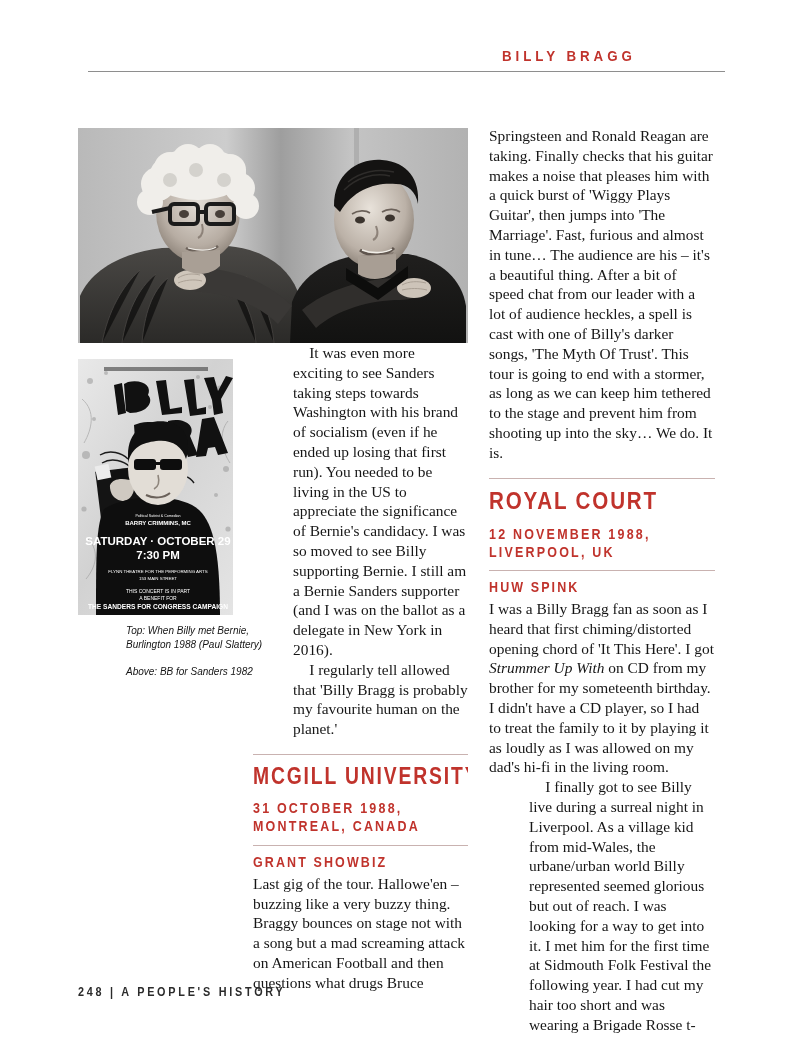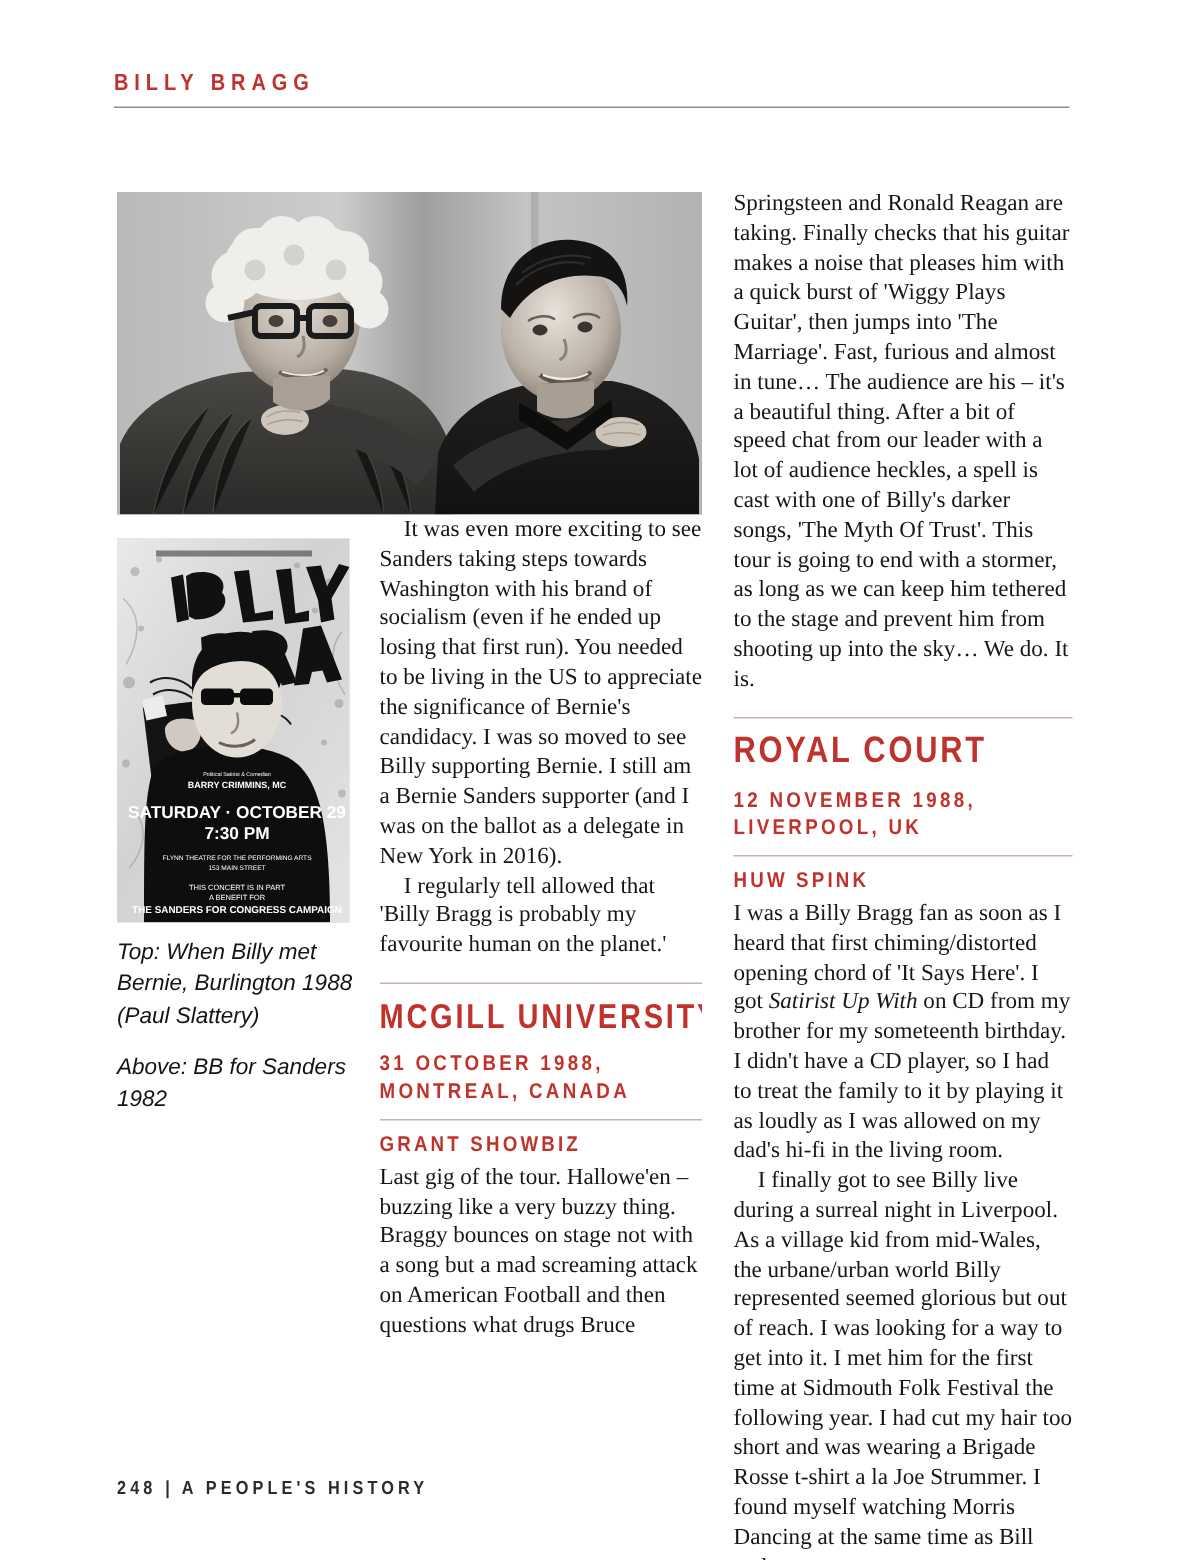--- a/index.html
+++ b/index.html
@@ -19,23 +19,24 @@
     position: absolute;
     left: 0; top: 0;
     width: 793px;
     height: 1040px;
     background: #fff;
   }
 
   
   .runhead {
     position: absolute;
-    left: 76px;
+    left: 88px;
     top: 48px;
     width: 637px;
+    text-align: right;
   }
   .runhead-title {
     font-family: "Liberation Sans", sans-serif;
     font-weight: bold;
     font-size: 15.5px;
     letter-spacing: 4.6px;
     color: #c0332c;
     transform: scaleX(0.86);
     transform-origin: left center;
     white-space: nowrap;
@@ -82,39 +83,40 @@
     height: 256px;
     position: relative;
     overflow: hidden;
     background: #cfcfcf;
   }
   .poster svg { display: block; }
 
   .caption {
     font-family: "Liberation Sans", sans-serif;
     font-style: italic;
-    font-size: 15px;
+    font-size: 10px;
     line-height: 1.42;
     color: #141414;
     width: 160px;
     margin-top: 9px;
+    margin-left: 48px;
   }
   .caption + .caption { margin-top: 13px; }
 
   
   .body-text {
     font-family: "Liberation Serif", serif;
     font-size: 15.4px;
     line-height: 1.285;
     color: #161616;
     text-align: left;
     hyphens: none;
   }
   .body-text p { margin: 0; }
-  .body-text p.indent { text-indent: 1.05em; }
+  .body-text p.indent { text-indent: 1.05em; margin-left: 40px; }
   .body-text i { font-style: italic; }
 
   .text-flow-left {
     overflow: hidden;
   }
 
   
   .venue { margin-top: 15px; }
   .venue .rule {
     height: 1px;
@@ -419,21 +421,21 @@
     <p>Springsteen and Ronald Reagan are taking. Finally checks that his guitar makes a noise that pleases him with a quick burst of 'Wiggy Plays Guitar', then jumps into 'The Marriage'. Fast, furious and almost in tune… The audience are his – it's a beautiful thing. After a bit of speed chat from our leader with a lot of audience heckles, a spell is cast with one of Billy's darker songs, 'The Myth Of Trust'. This tour is going to end with a stormer, as long as we can keep him tethered to the stage and prevent him from shooting up into the sky… We do. It is.</p>
 
     <div class="venue">
       <div class="rule"></div>
       <div class="venue-name sz-lg">ROYAL COURT</div>
       <div class="venue-date">12 NOVEMBER 1988,
 LIVERPOOL, UK</div>
       <div class="rule"></div>
       <div class="venue-author">HUW SPINK</div>
       <div class="venue-body">
-        <p><span>I was a Billy Bragg fan as soon as I heard that first chiming/distorted opening chord of 'It Says Here'. I got </span><i>Satirist Up With</i><span> on CD from my brother for my someteenth birthday. I didn't have a CD player, so I had to treat the family to it by playing it as loudly as I was allowed on my dad's hi-fi in the living room.</span></p>
+        <p><span>I was a Billy Bragg fan as soon as I heard that first chiming/distorted opening chord of 'It This Here'. I got </span><i>Strummer Up With</i><span> on CD from my brother for my someteenth birthday. I didn't have a CD player, so I had to treat the family to it by playing it as loudly as I was allowed on my dad's hi-fi in the living room.</span></p>
         <p class="indent">I finally got to see Billy live during a surreal night in Liverpool. As a village kid from mid-Wales, the urbane/urban world Billy represented seemed glorious but out of reach. I was looking for a way to get into it. I met him for the first time at Sidmouth Folk Festival the following year. I had cut my hair too short and was wearing a Brigade Rosse t-shirt a la Joe Strummer. I found myself watching Morris Dancing at the same time as Bill and</p>
       </div>
     </div>
   </div>
 
   <div class="footer">248 | A PEOPLE'S HISTORY</div>
 
 </div>
 
 </body></html>

